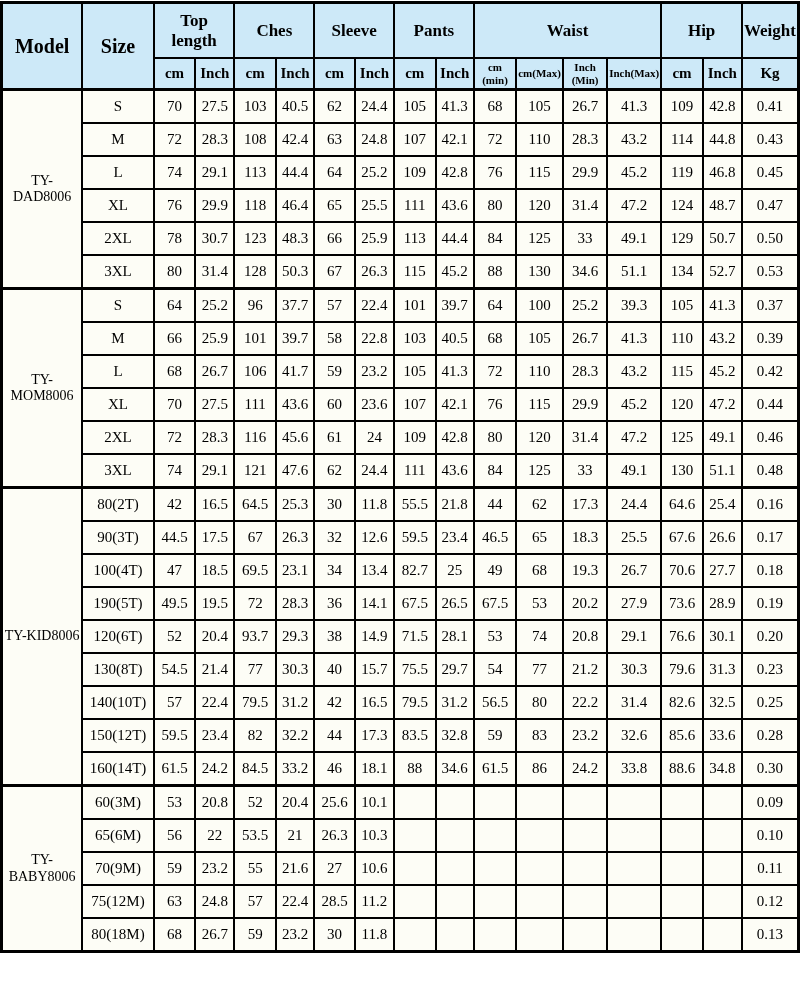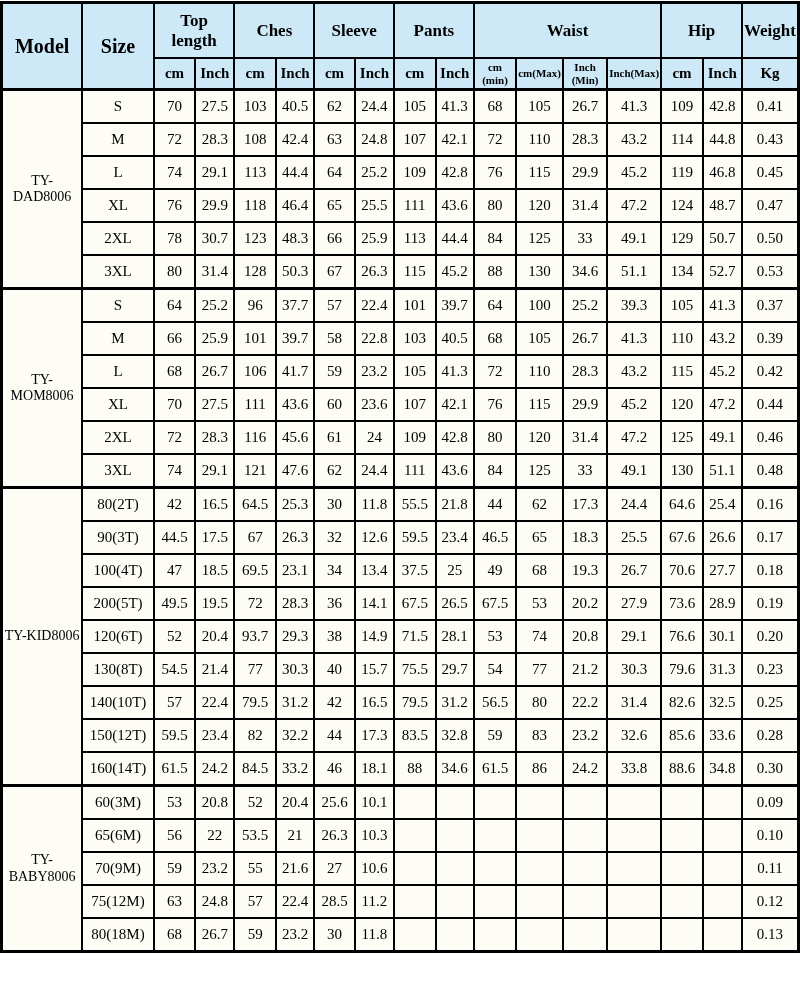--- a/index.html
+++ b/index.html
@@ -378,32 +378,32 @@
         <td class="value-cell">0.17</td>
       </tr>
       <tr>
         <td class="size-cell">100(4T)</td>
         <td class="value-cell">47</td>
         <td class="value-cell">18.5</td>
         <td class="value-cell">69.5</td>
         <td class="value-cell">23.1</td>
         <td class="value-cell">34</td>
         <td class="value-cell">13.4</td>
-        <td class="value-cell">37.5</td>
+        <td class="value-cell">82.7</td>
         <td class="value-cell">25</td>
         <td class="value-cell">49</td>
         <td class="value-cell">68</td>
         <td class="value-cell">19.3</td>
         <td class="value-cell">26.7</td>
         <td class="value-cell">70.6</td>
         <td class="value-cell">27.7</td>
         <td class="value-cell">0.18</td>
       </tr>
       <tr>
-        <td class="size-cell">200(5T)</td>
+        <td class="size-cell">190(5T)</td>
         <td class="value-cell">49.5</td>
         <td class="value-cell">19.5</td>
         <td class="value-cell">72</td>
         <td class="value-cell">28.3</td>
         <td class="value-cell">36</td>
         <td class="value-cell">14.1</td>
         <td class="value-cell">67.5</td>
         <td class="value-cell">26.5</td>
         <td class="value-cell">67.5</td>
         <td class="value-cell">53</td>

